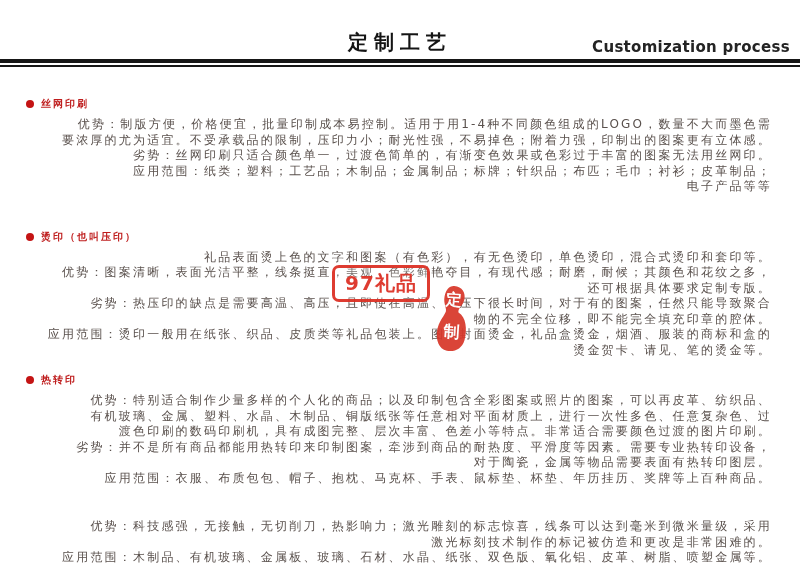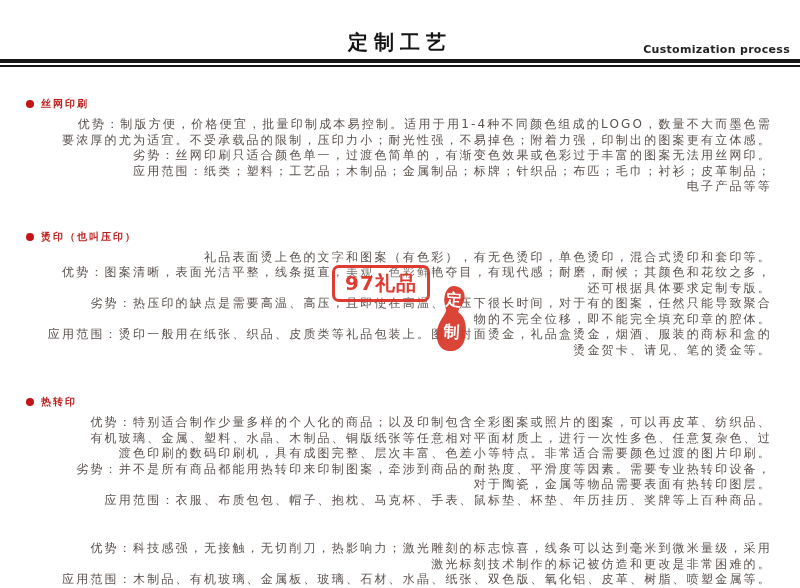--- a/index.html
+++ b/index.html
@@ -19,21 +19,21 @@
   .hdr{position:relative;height:59px;}
   .hdr-title{
     margin:0;padding-top:31px;
     text-align:center;
     font-size:20px;line-height:22px;
     font-weight:bold;color:#141414;
     letter-spacing:6px;
   }
   .hdr-sub{
     position:absolute;right:10px;bottom:3px;
-    font-size:11px;font-weight:bold;color:#242424;
+    font-size:15px;font-weight:bold;color:#242424;
     letter-spacing:0.3px;
   }
   .double-rule{
     height:2px;background:#fff;
     border-top:4px solid #161616;
     border-bottom:2px solid #161616;
   }
   
   .content{padding:0 28px 0 36px;}
   .sec-head{display:flex;align-items:center;gap:7px;margin-left:-10px;height:16px;}
@@ -42,21 +42,21 @@
   .sec-body{
     margin:5px 0 0 0;
     font-size:12px;line-height:15.5px;
     letter-spacing:2.2px;
     color:var(--body-text);
     white-space:pre-line;
     text-align:right;
   }
   .sec-1{margin-top:29px;}
   .sec-2{margin-top:34px;}
-  .sec-3{margin-top:36px;}
+  .sec-3{margin-top:14px;}
   .sec-4{margin-top:33px;}
   
   .wm-box{
     position:absolute;left:332px;top:265px;
     width:92px;height:31px;
     border:3px solid var(--wm-red);
     border-radius:7px;
     color:var(--wm-red);
     font-size:20px;font-weight:bold;
     line-height:31px;text-align:center;

